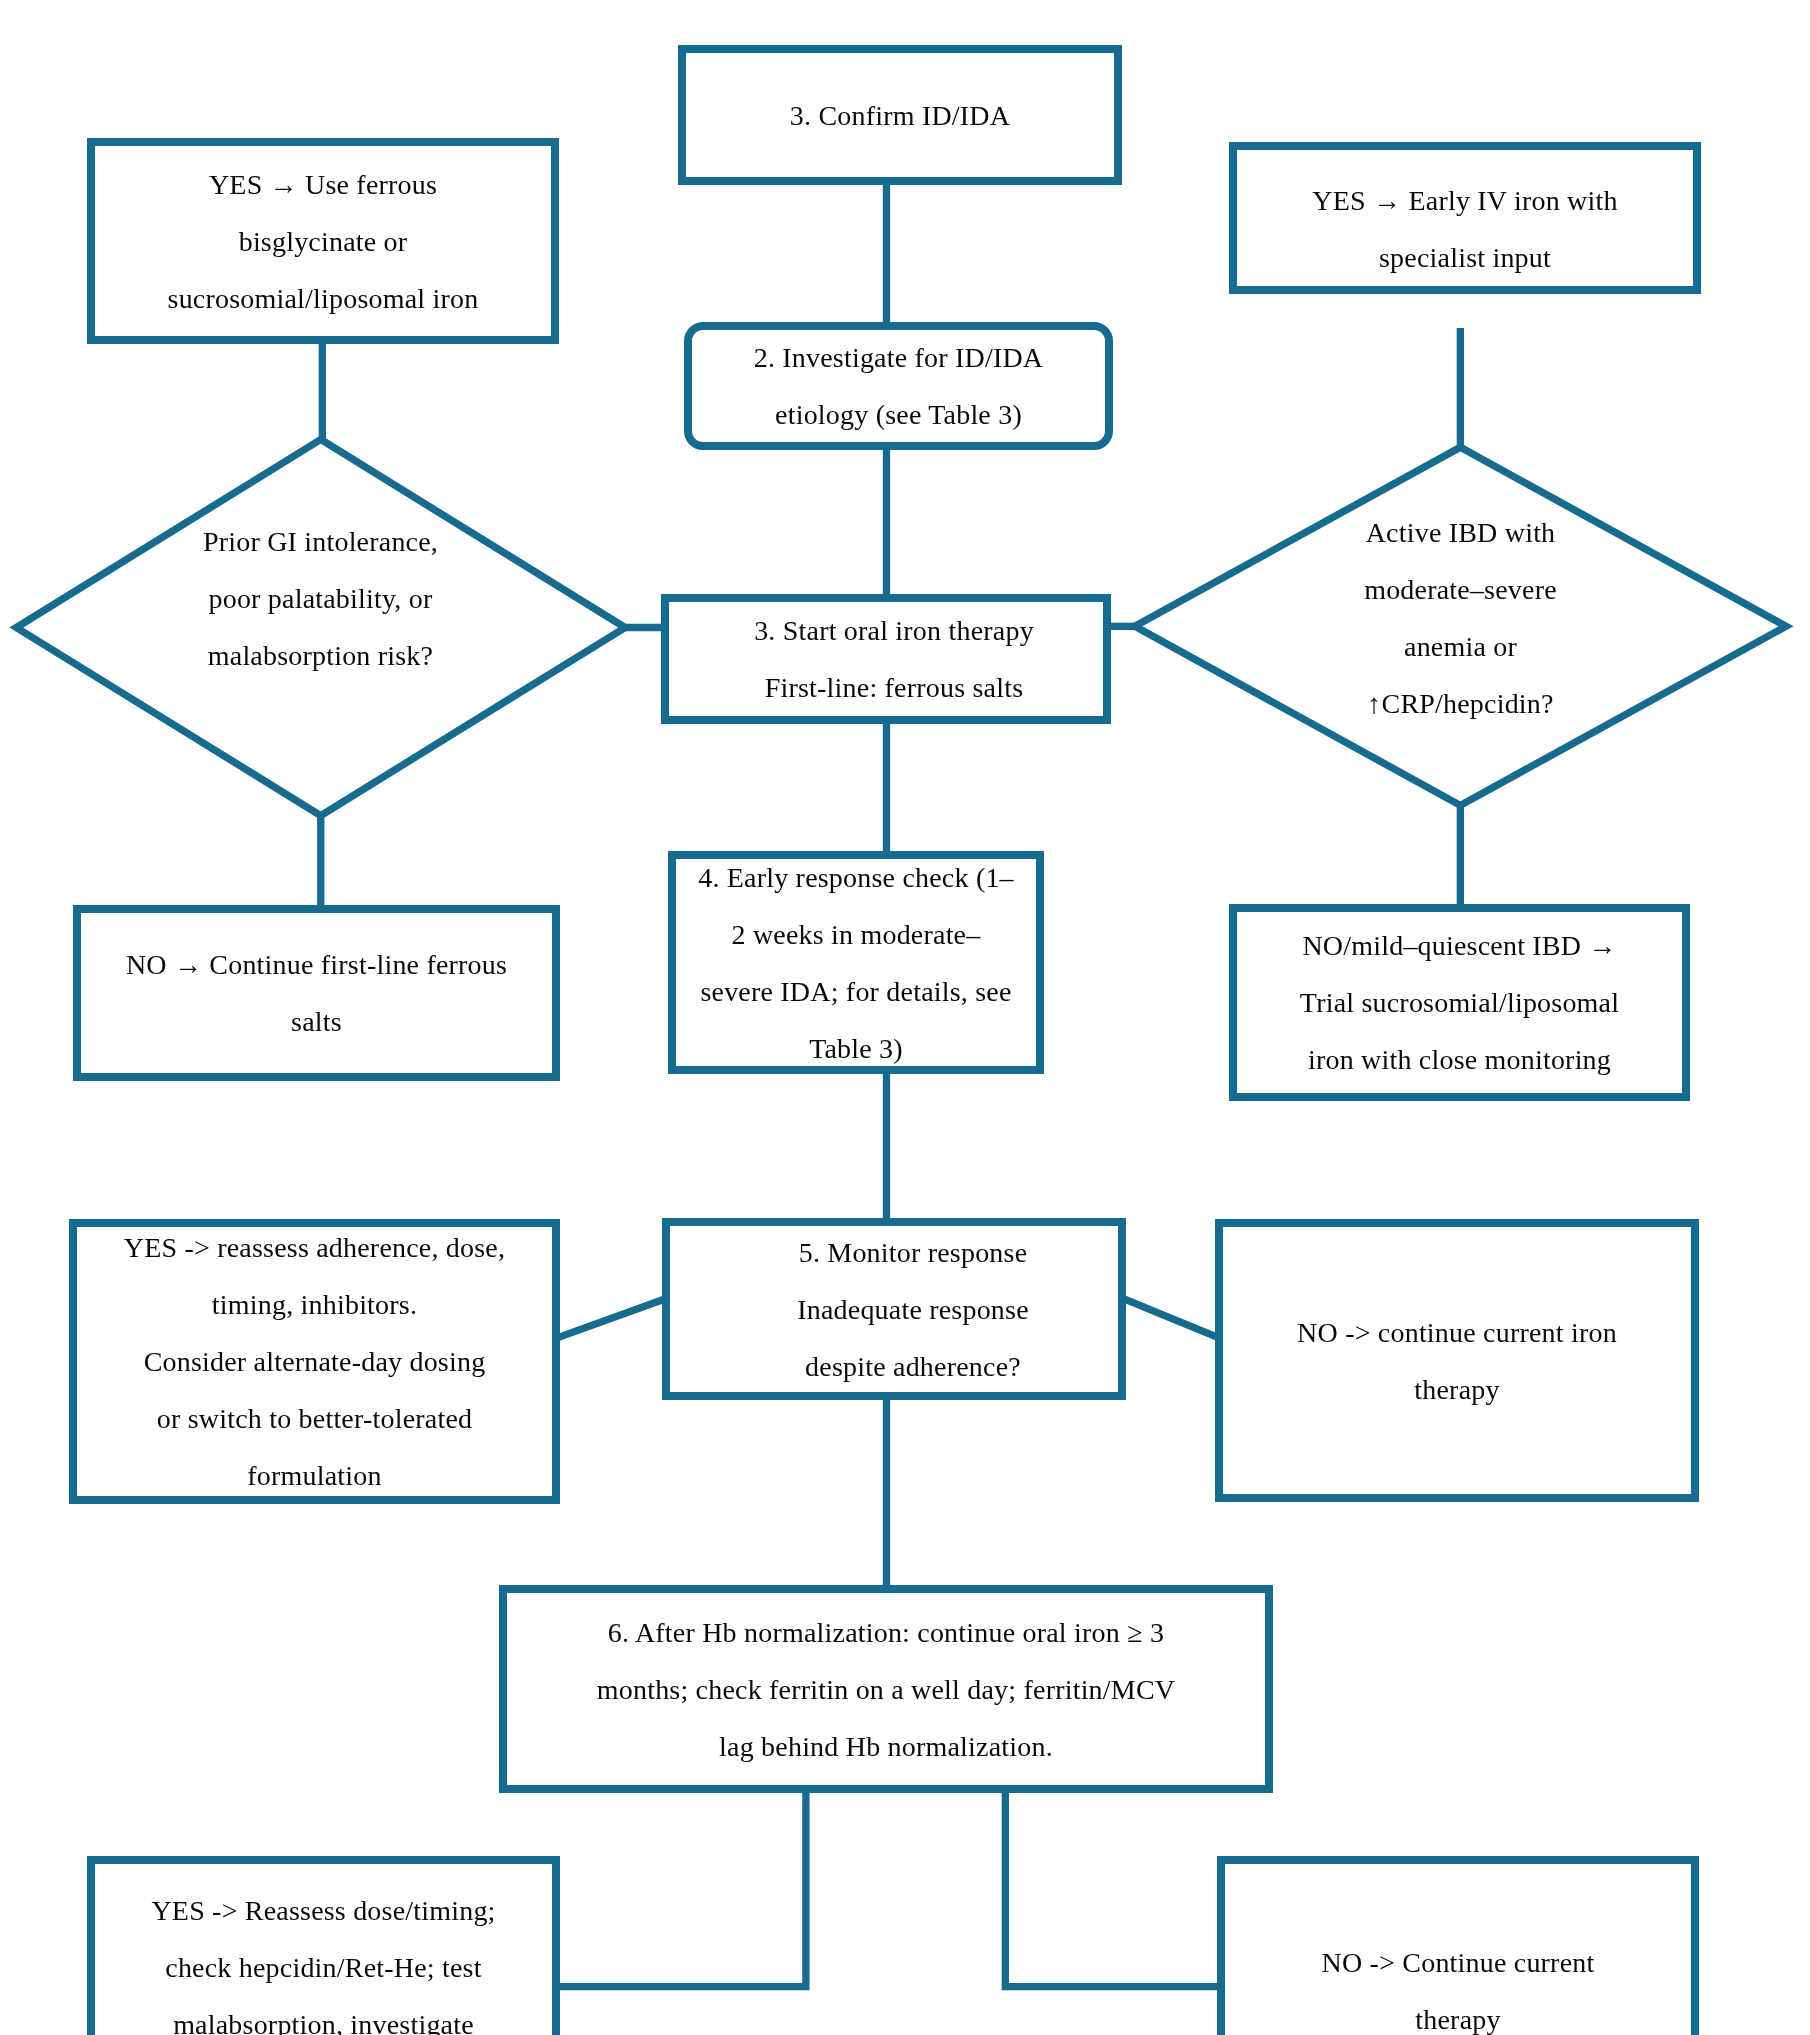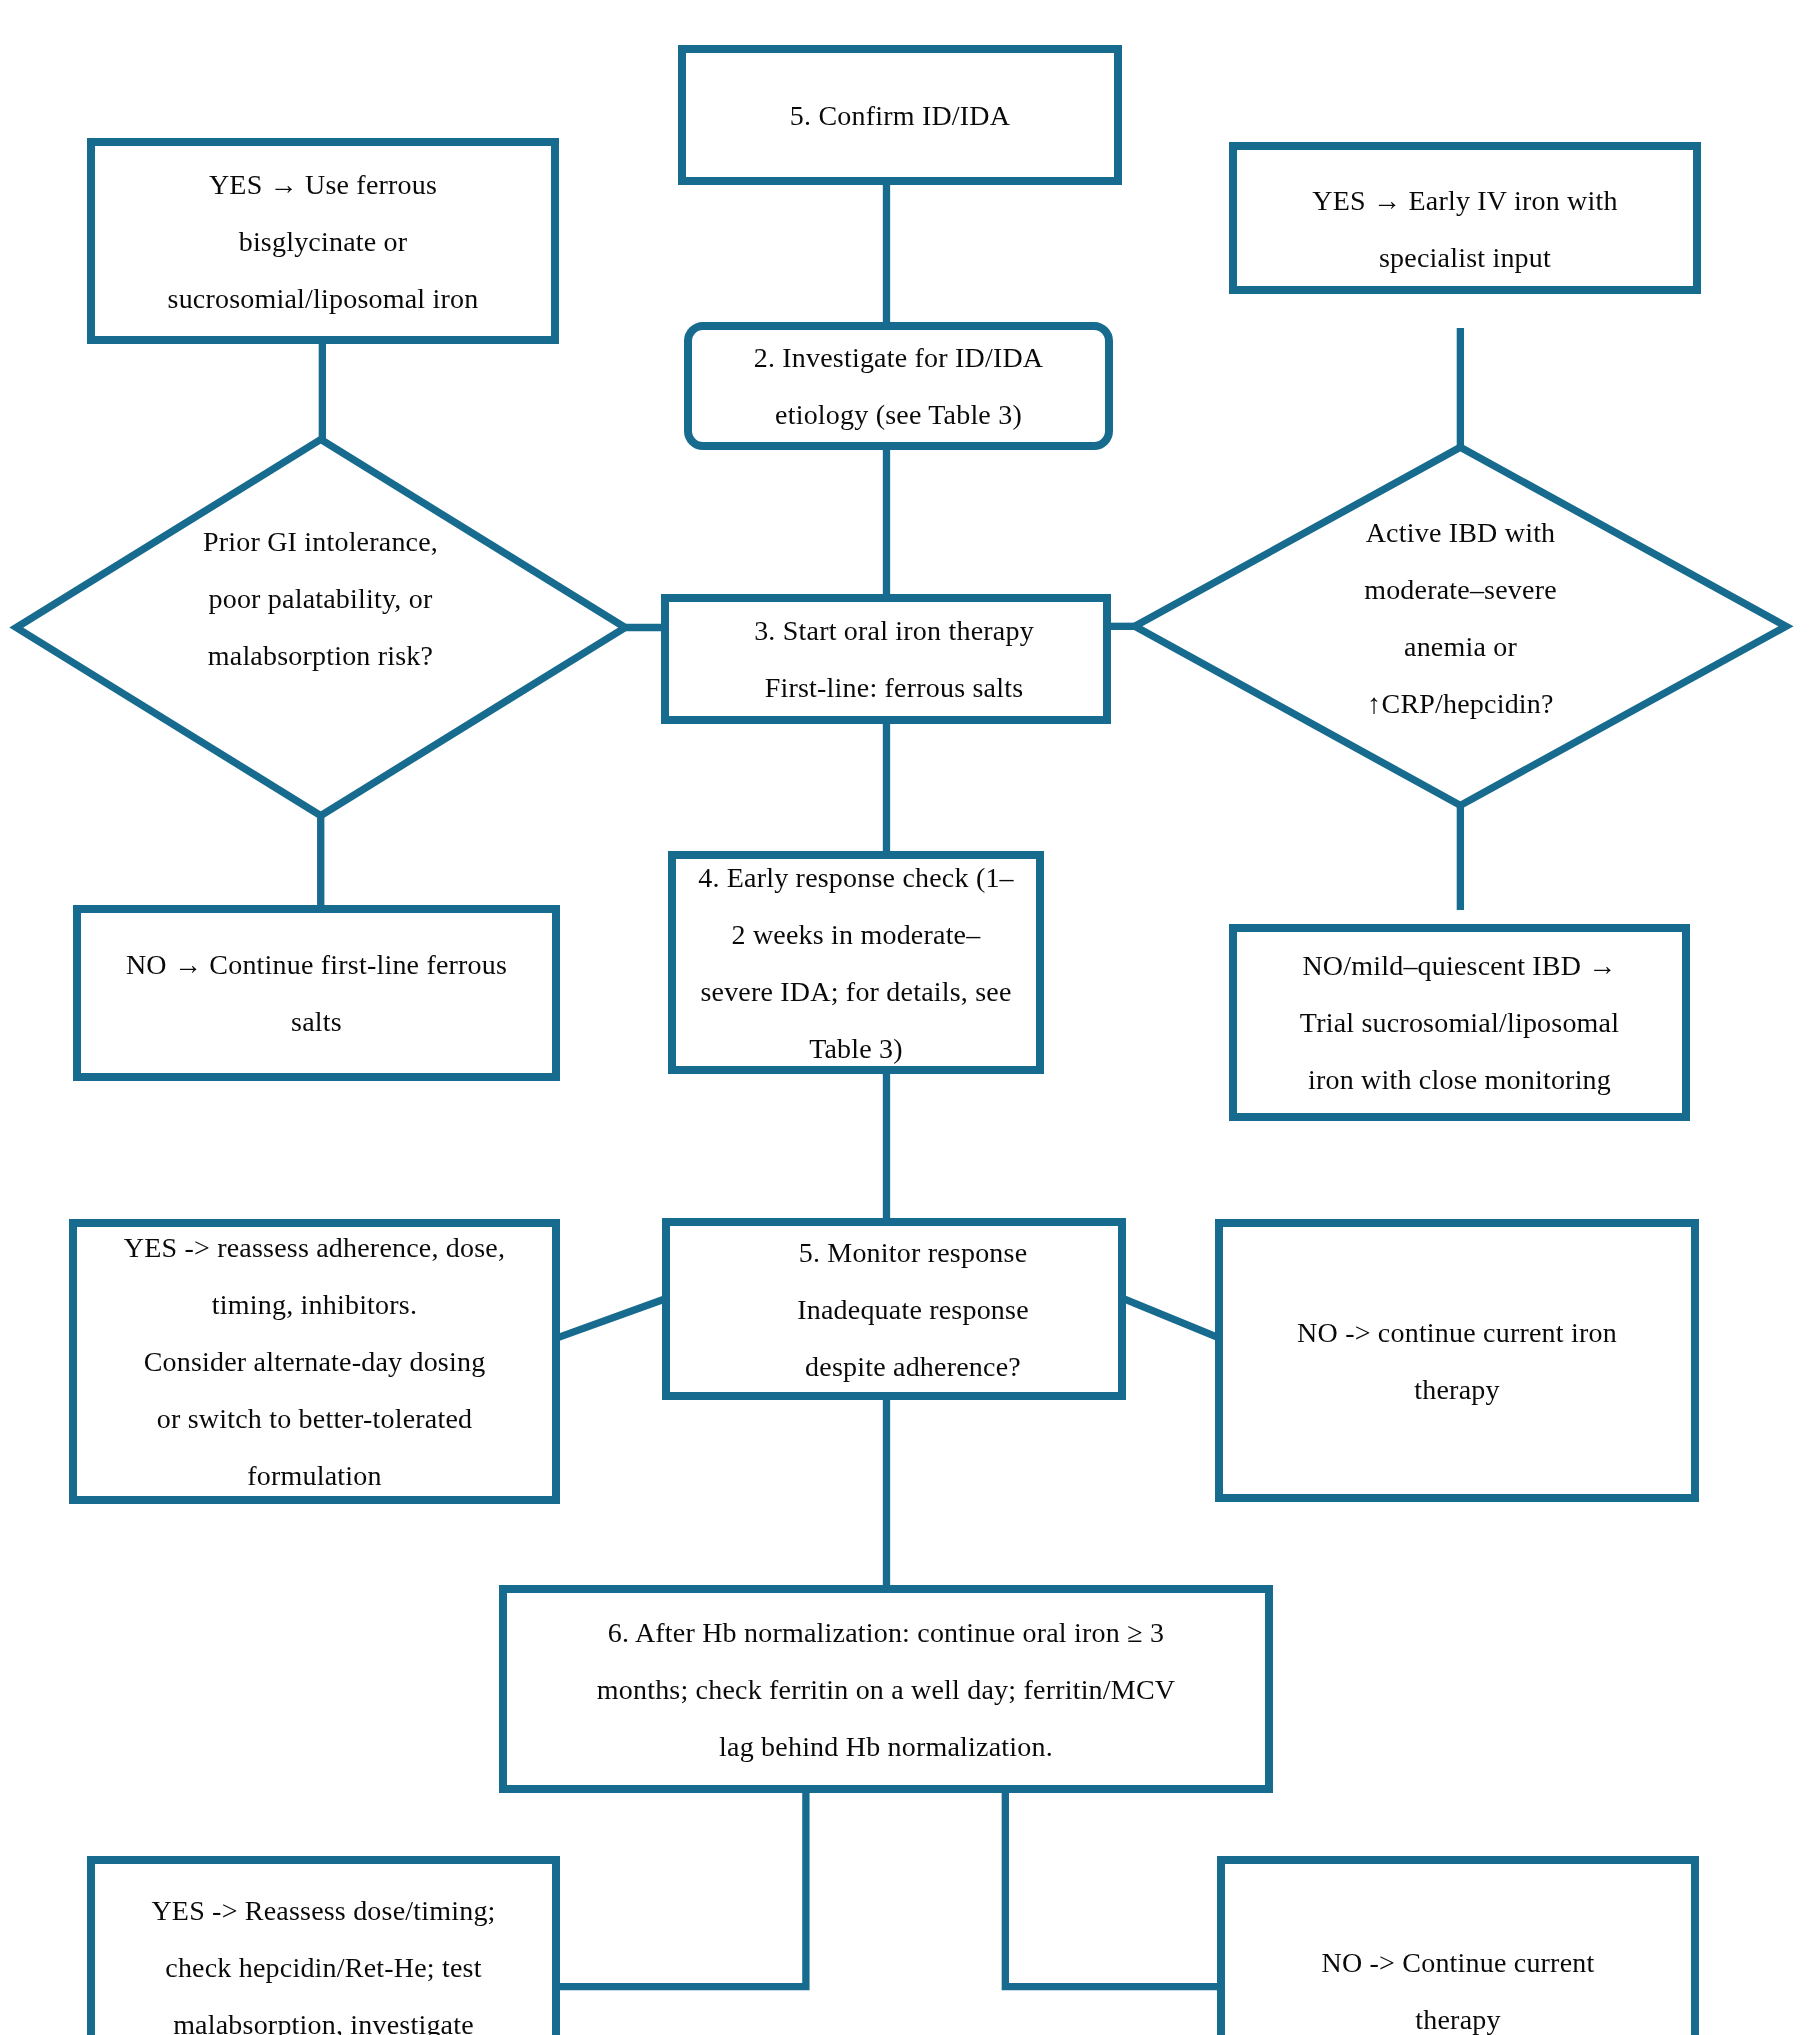--- a/index.html
+++ b/index.html
@@ -56,21 +56,21 @@
     <polyline class="wire" points="1980,4400 1980,4880 1370,4880"></polyline>
     <polyline class="wire" points="2470,4400 2470,4880 2995,4880"></polyline>
 
     <line class="wire" x1="792" y1="5245" x2="792" y2="5325"></line>
 
     <polygon class="diamond" points="788,1079 1536,1541 788,2003 40,1541"></polygon>
     <polygon class="diamond" points="3588,1098 4388,1538 3588,1978 2788,1538"></polygon>
   </svg>
 
   <div class="node" style="left:678px;top:45px;width:444px;height:140px;">
-    <div class="txt">5. Confirm ID/IDA</div>
+    <div class="txt">3. Confirm ID/IDA</div>
   </div>
 
   <div class="node" style="left:684px;top:322px;width:429px;height:128px;border-radius:19px;">
     <div class="txt">2. Investigate for ID/IDA<br>etiology (see Table 3)</div>
   </div>
 
   <div class="node" style="left:661px;top:594px;width:450px;height:130px;padding-left:16px;">
     <div class="txt">3. Start oral iron therapy<br>First-line: ferrous salts</div>
   </div>
 
@@ -107,21 +107,21 @@
   </div>
 
   <div class="node" style="left:1229px;top:142px;width:472px;height:152px;align-items:flex-end;">
     <div class="txt">YES → Early IV iron with<br>specialist input</div>
   </div>
 
   <div class="label" style="left:1257px;top:504px;width:407px;height:244px;">
     <div class="txt">Active IBD with<br>moderate–severe<br>anemia or<br>↑CRP/hepcidin?</div>
   </div>
 
-  <div class="node" style="left:1229px;top:904px;width:461px;height:197px;margin-top:20px;">
+  <div class="node" style="left:1229px;top:904px;width:461px;height:197px;">
     <div class="txt">NO/mild–quiescent IBD →<br>Trial sucrosomial/liposomal<br>iron with close monitoring</div>
   </div>
 
   <div class="node" style="left:1215px;top:1219px;width:484px;height:283px;">
     <div class="txt">NO -&gt; continue current iron<br>therapy</div>
   </div>
 
   <div class="node" style="left:1217px;top:1856px;width:482px;height:269px;">
     <div class="txt">NO -&gt; Continue current<br>therapy</div>
   </div>

